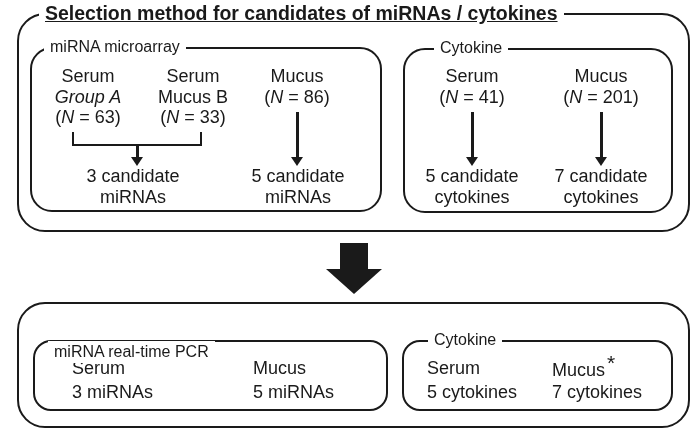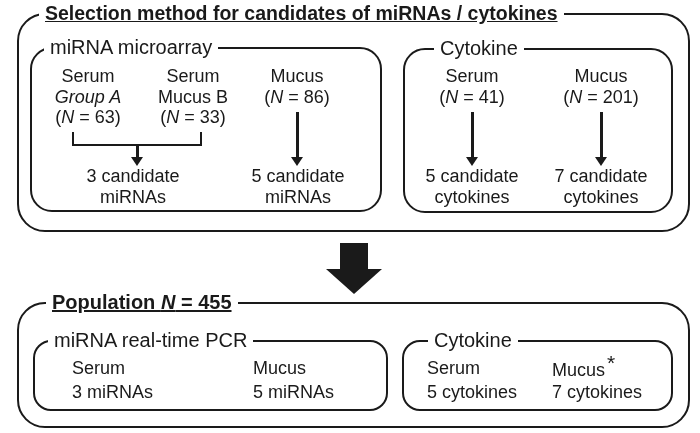--- a/index.html
+++ b/index.html
@@ -13,21 +13,21 @@
     overflow:hidden;
   }
   .box{
     position:absolute;
     border:2.5px solid #1a1a1a;
     background:transparent;
   }
   .lbl{
     position:absolute;
     background:#ffffff;
-    font-size:20px;
+    font-size:16px;
     line-height:22px;
     height:22px;
     padding:0 6px;
     white-space:nowrap;
     z-index:3;
   }
   .bold{font-weight:bold;text-decoration:underline;}
   .t{
     position:absolute;
     font-size:18px;
@@ -123,24 +123,23 @@
   <div class="t c" style="left:472px;top:187px;">cytokines</div>
   <div class="t c" style="left:601px;top:166px;">7 candidate</div>
   <div class="t c" style="left:601px;top:187px;">cytokines</div>
 
   <div>
     <div class="bigstem" style="left:340px;top:243px;width:28px;height:27px;"></div>
     <div class="bighead" style="left:326px;top:269px;"></div>
   </div>
 
   <div class="box" style="left:17px;top:302px;width:673px;height:126px;border-radius:28px;"></div>
-  <div class="lbl bold" style="left:46px;top:291px;"><span>Population </span><span class="ni">N</span><span> = 455</span></div>
 
   <div class="box" style="left:33px;top:340px;width:355px;height:71px;border-radius:18px;"></div>
-  <div class="lbl" style="left:48px;top:329px;">miRNA real-time PCR</div>
+  <div class="lbl" style="left:48px;top:341px;">miRNA real-time PCR</div>
 
   <div class="t" style="left:72px;top:358px;">Serum</div>
   <div class="t" style="left:72px;top:382px;">3 miRNAs</div>
   <div class="t" style="left:253px;top:358px;">Mucus</div>
   <div class="t" style="left:253px;top:382px;">5 miRNAs</div>
 
   <div class="box" style="left:402px;top:340px;width:271px;height:71px;border-radius:18px;"></div>
   <div class="lbl" style="left:428px;top:329px;">Cytokine</div>
 
   <div class="t" style="left:427px;top:358px;">Serum</div>

